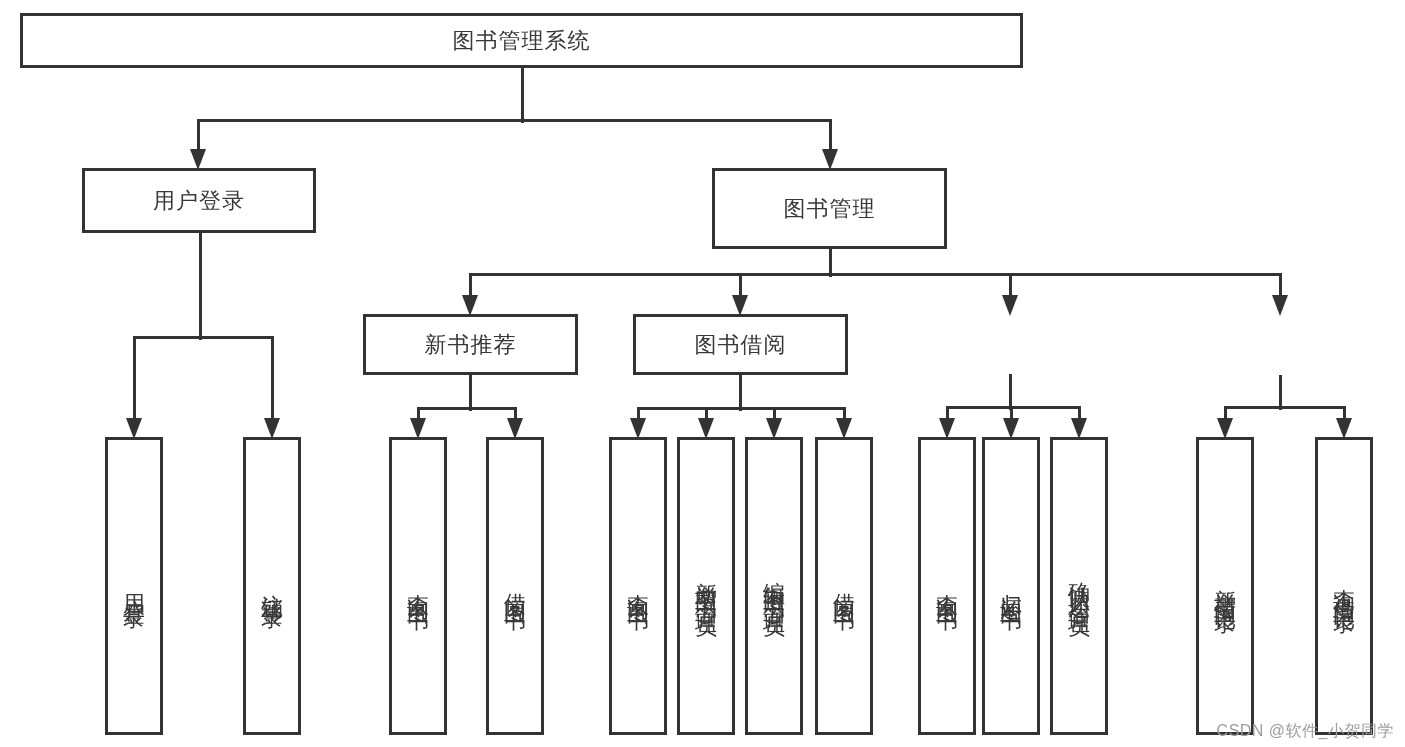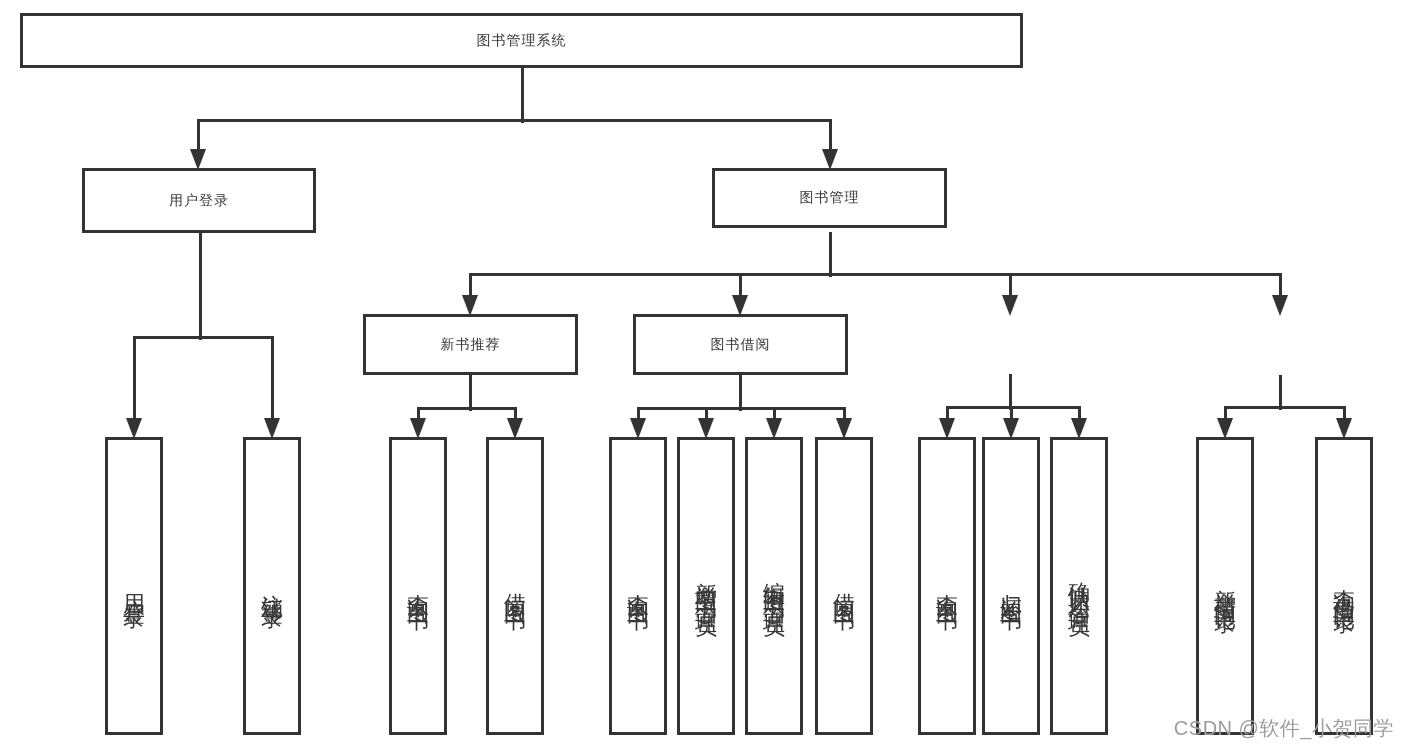--- a/index.html
+++ b/index.html
@@ -17,21 +17,21 @@
     position: absolute;
     background: #ffffff;
     border: 3px solid #333333;
     display: flex;
     align-items: center;
     justify-content: center;
     color: #383838;
     z-index: 2;
   }
   .node .label {
-    font-size: 14px;
+    font-size: 22px;
     letter-spacing: 1px;
     white-space: nowrap;
   }
   .node.vertical .label {
     writing-mode: vertical-rl;
     text-orientation: mixed;
     font-size: 22px;
     letter-spacing: 5px;
     line-height: 1;
     white-space: normal;
@@ -48,39 +48,39 @@
     border-left: 8px solid transparent;
     border-right: 8px solid transparent;
     border-top: 21px solid #333333;
     z-index: 1;
   }
   .watermark {
     position: absolute;
     right: 11px;
     bottom: 5px;
     color: #9c9c9c;
-    font-size: 20px;
+    font-size: 16px;
     letter-spacing: 0.5px;
     z-index: 5;
   }
 </style>
 </head>
 <body>
 
 <div class="stage" id="diagram">
   <div class="watermark">
     <span>CSDN @软件_小贺同学</span>
   </div>
 <div class="node" style="left: 20px; top: 13px; width: 1003px; height: 55px;">
       <span class="label">图书管理系统</span>
     </div>
     <div class="node" style="left: 82px; top: 168px; width: 234px; height: 65px;">
       <span class="label">用户登录</span>
     </div>
-    <div class="node" style="left: 712px; top: 168px; width: 235px; height: 60px;">
+    <div class="node" style="left: 712px; top: 168px; width: 235px; height: 81px;">
       <span class="label">图书管理</span>
     </div>
     <div class="node" style="left: 633px; top: 314px; width: 215px; height: 61px;">
       <span class="label">图书借阅</span>
     </div>
     <div class="node" style="left: 363px; top: 314px; width: 215px; height: 61px;">
       <span class="label">新书推荐</span>
     </div>
     <div class="node vertical" style="left: 105px; top: 437px; width: 58px; height: 298px;">
       <span class="label">用户登录</span>

